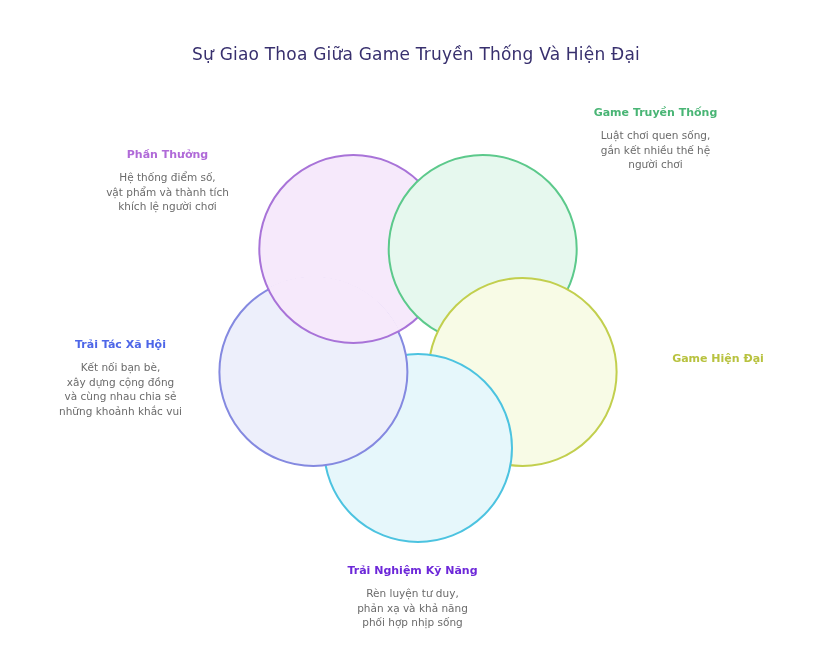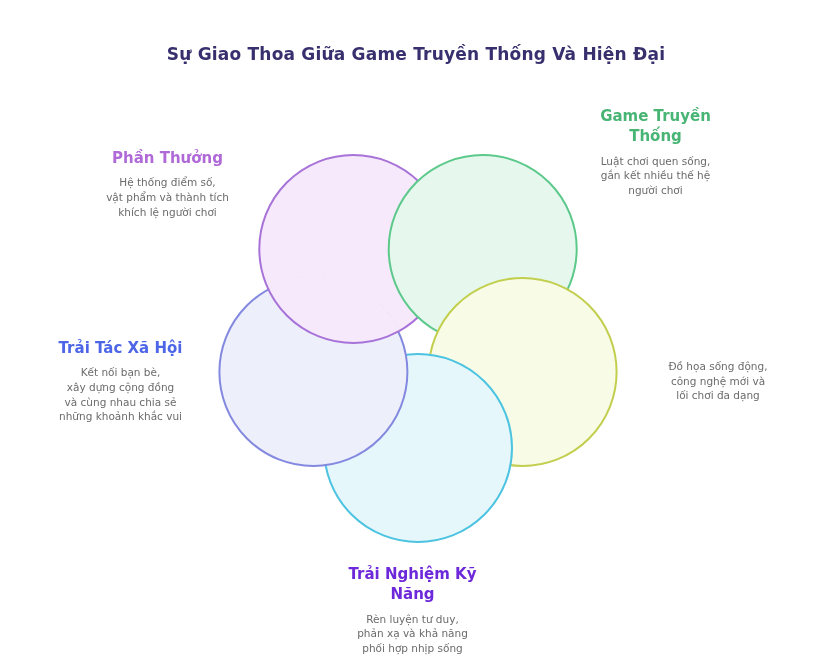--- a/index.html
+++ b/index.html
@@ -15,34 +15,34 @@
     background: #ffffff;
     overflow: hidden;
   }
   .title {
     position: absolute;
     top: 44px;
     left: 0;
     right: 0;
     text-align: center;
     font-size: 17px;
-    font-weight: 700;
+    font-weight: 400;
     letter-spacing: 0.2px;
   }
   .venn {
     position: absolute;
     left: 0;
     top: 0;
   }
   .node {
     position: absolute;
     text-align: center;
   }
   .node-label {
-    font-size: 15px;
+    font-size: 11px;
     font-weight: 700;
     line-height: 1.35;
   }
   .node-desc {
     margin-top: 7px;
     font-size: 10.5px;
     line-height: 1.4;
     color: #6b6b6b;
     white-space: pre-line;
   }
@@ -83,23 +83,21 @@
   </div>
 
   <div class="node node-traditional">
     <div class="node-label" style="color: rgb(73, 181, 117);">Game Truyền Thống</div>
     <div class="node-desc">Luật chơi quen sống,
 gắn kết nhiều thế hệ
 người chơi</div>
   </div>
 
   <div class="node node-modern">
-    <div class="node-desc">Đồ họa sống động,
-công nghệ mới và
-lối chơi đa dạng</div>
+    <div class="node-label" style="color: rgb(184, 194, 63);">Game Hiện Đại</div>
   </div>
 
   <div class="node node-skill">
     <div class="node-label" style="color: #6d28d9;">Trải Nghiệm Kỹ Năng</div>
     <div class="node-desc">Rèn luyện tư duy,
 phản xạ và khả năng
 phối hợp nhịp sống</div>
   </div>
 
   <div class="node node-social">

